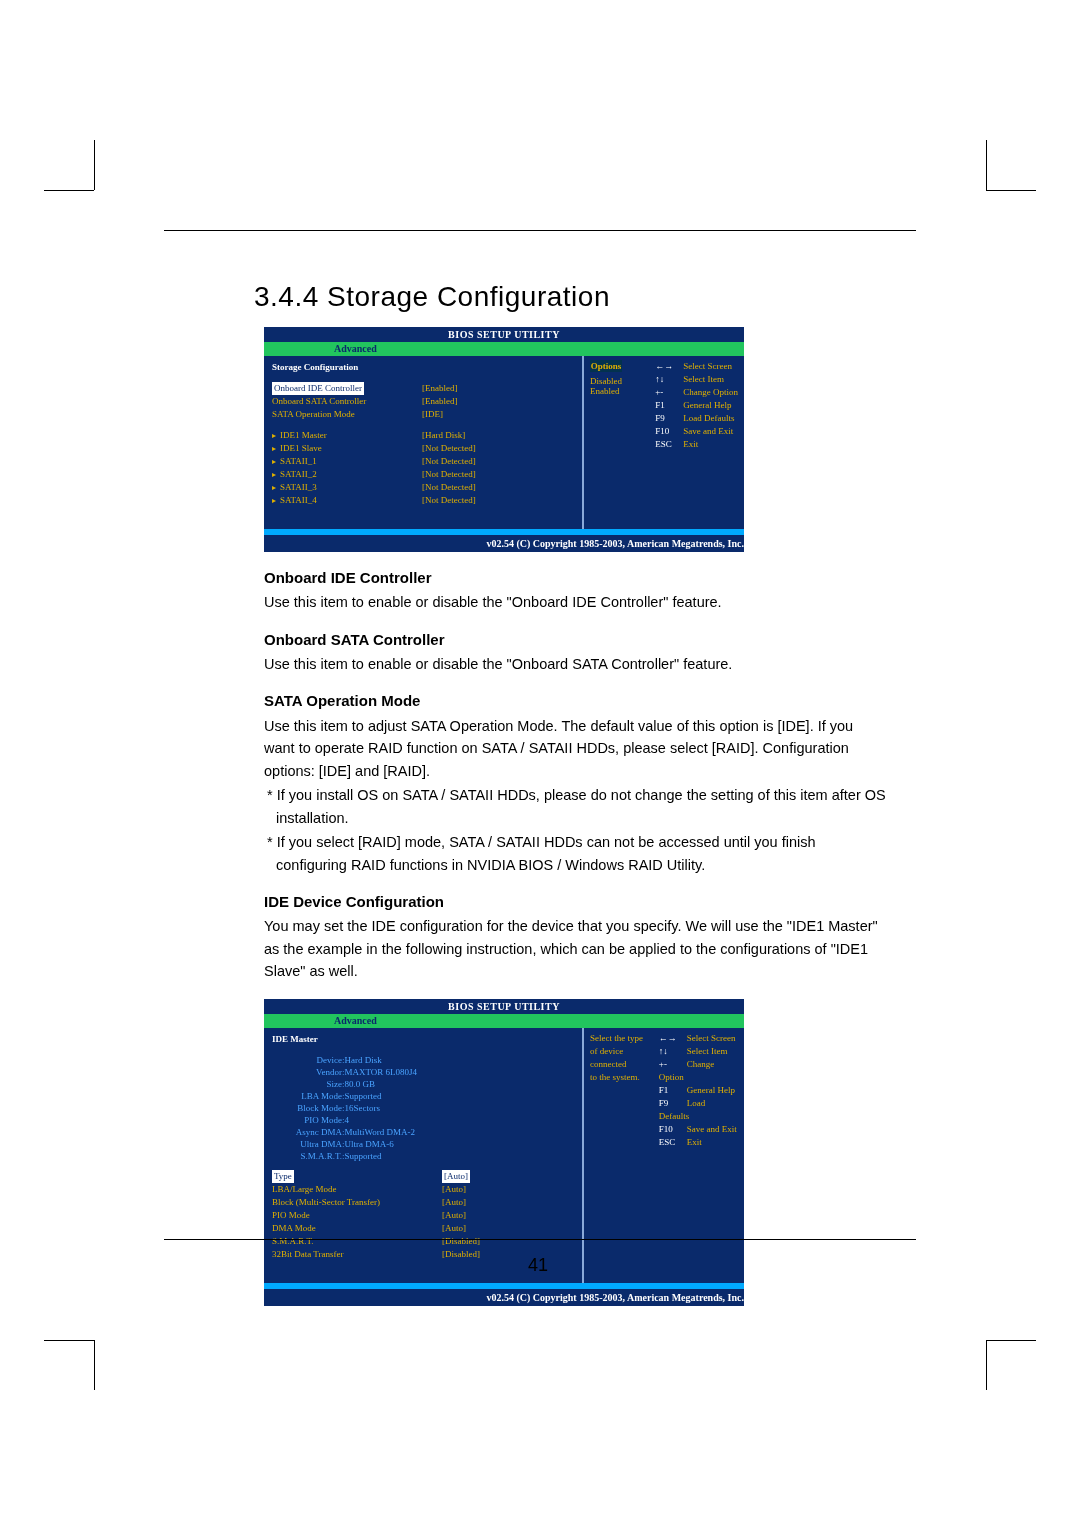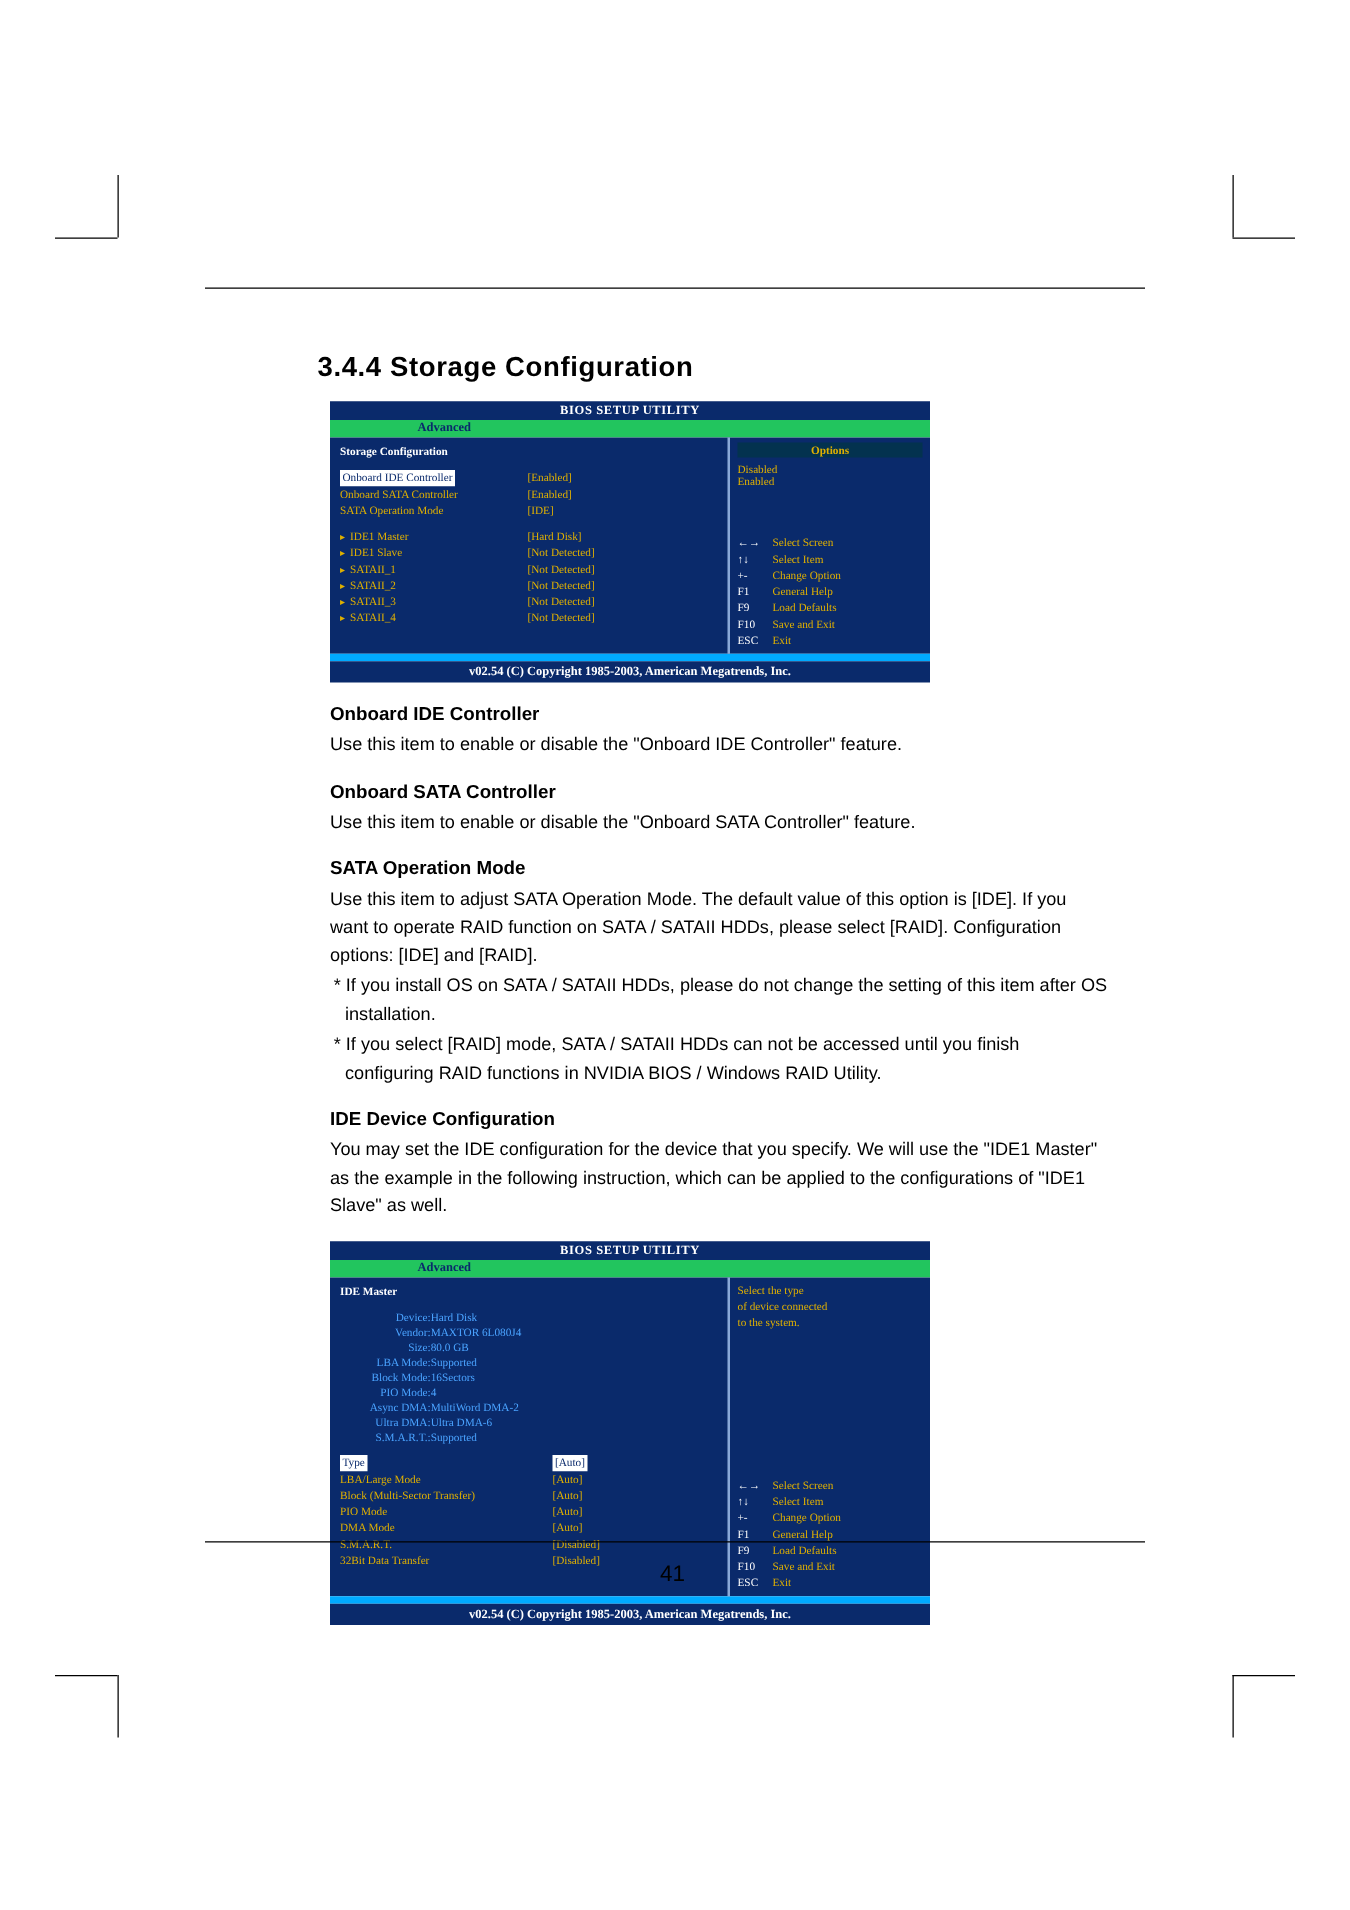--- a/index.html
+++ b/index.html
@@ -26,24 +26,23 @@
   .crop-br-h { left: 986px; top: 1340px; width: 50px; height: 1px; background:#000; position:absolute; }
 
   .page-frame {
     position: absolute;
     left: 164px;
     top: 230px;
     width: 752px;
     border-top: 1px solid #000;
   }
   .section-title {
-    font-size: 22px;
+    font-size: 28px;
     margin: 50px 0 14px 90px;
     letter-spacing: 0.5px;
-    font-weight: bold;
   }
   .bios-box {
     margin-left: 100px;
     width: 480px;
     box-sizing: border-box;
     font-family: Georgia, "Times New Roman", serif;
   }
   .bios-header {
     background: #0a2a6b;
     color: #fff;
@@ -83,41 +82,41 @@
   .white-sel { background:#fff; color:#0a2a6b; display:inline-block; padding:0 2px; }
   .gold { color:#e0b000; }
   .blueish { color:#4aa3ff;text-align:right; }
   .arrow::before { content:"▸"; margin-right:4px; font-size:8px; }
   .bios-right {
     width: 148px;
     border-left: 2px solid #8aa9d8;
     padding: 4px 6px;
     font-size: 9px;
     display:flex;
-    flex-direction:column;
+    flex-direction:row;
     justify-content:space-between;
   }
   .opt-title {
     background:#03324f;
     color:#e0b000;
     text-align:center;
     font-weight:bold;
     padding:1px 0;
     margin-bottom:4px;
   }
   .help-lines div { line-height:13px; }
   .key-list { line-height:13px; }
   .key-list .k { display:inline-block; width:28px; color:#fff; }
   .bios-bottom-strip { background:#00aaff; height:6px; }
   .bios-footer {
     background:#0a2a6b;
     color:#fff;
     font-size:10px;
     font-weight:bold;
-    text-align:center;
+    text-align:right;
     padding:3px 0;
   }
 
   .body-text {
     margin-left: 100px;
     margin-right: 30px;
     font-size: 14.5px;
     line-height: 1.55;
   }
   .body-text h4 {

